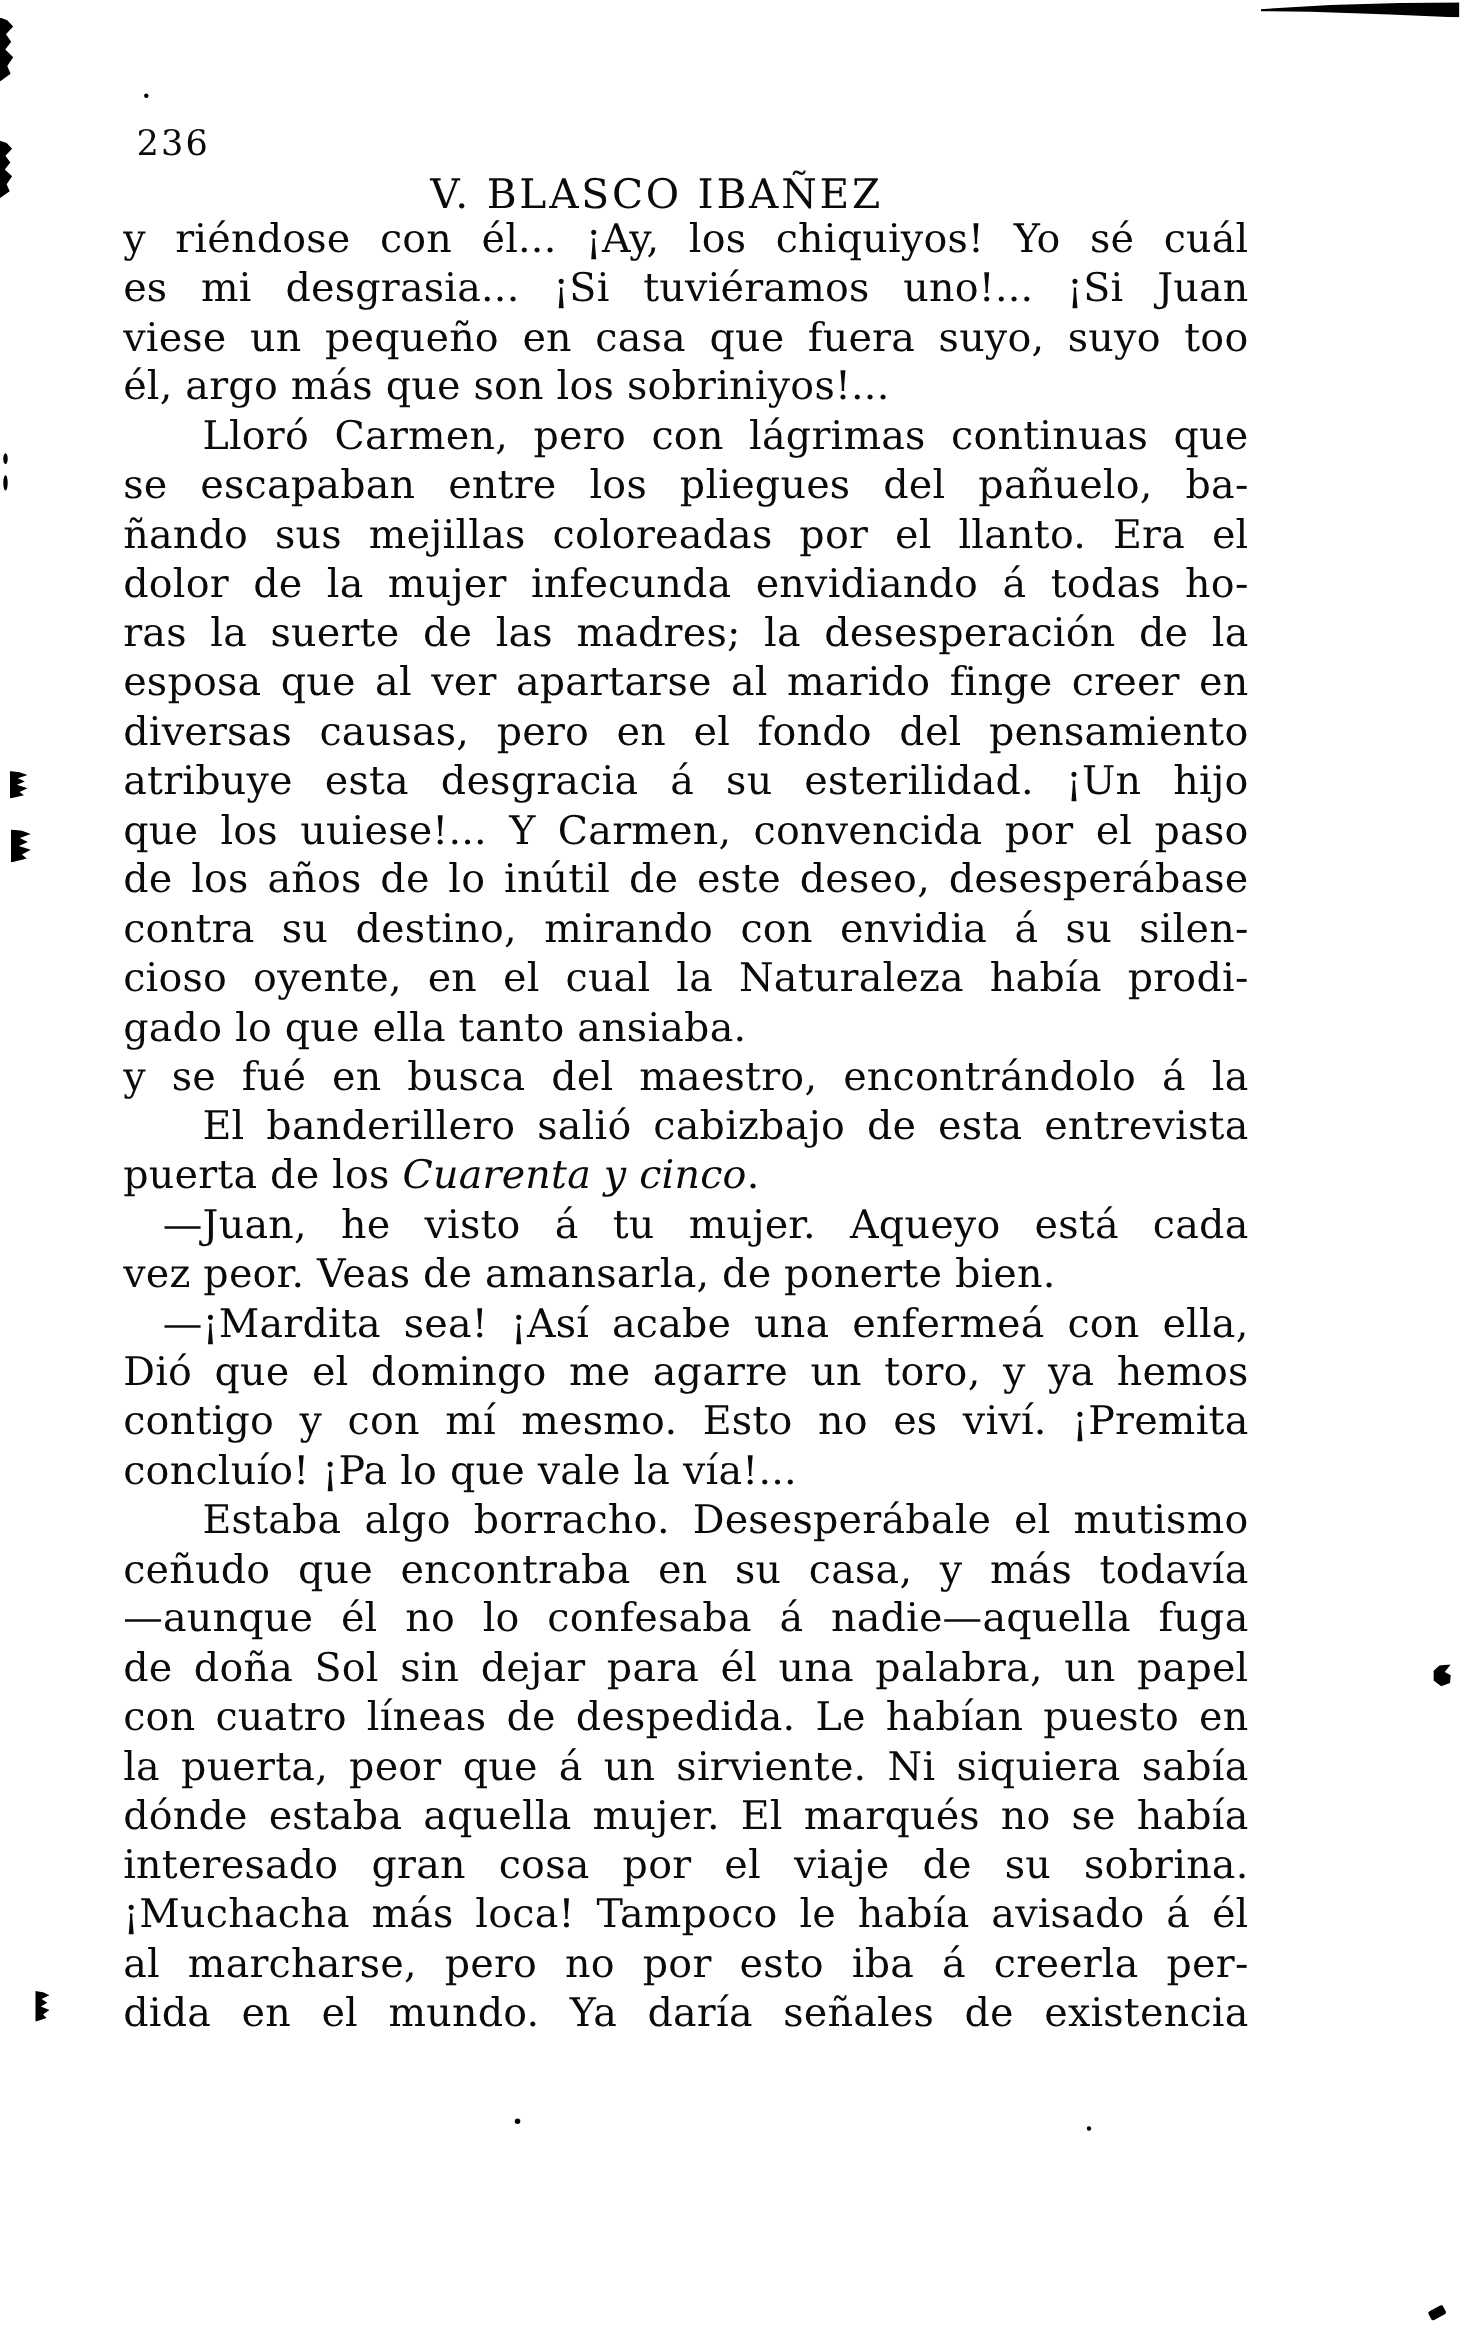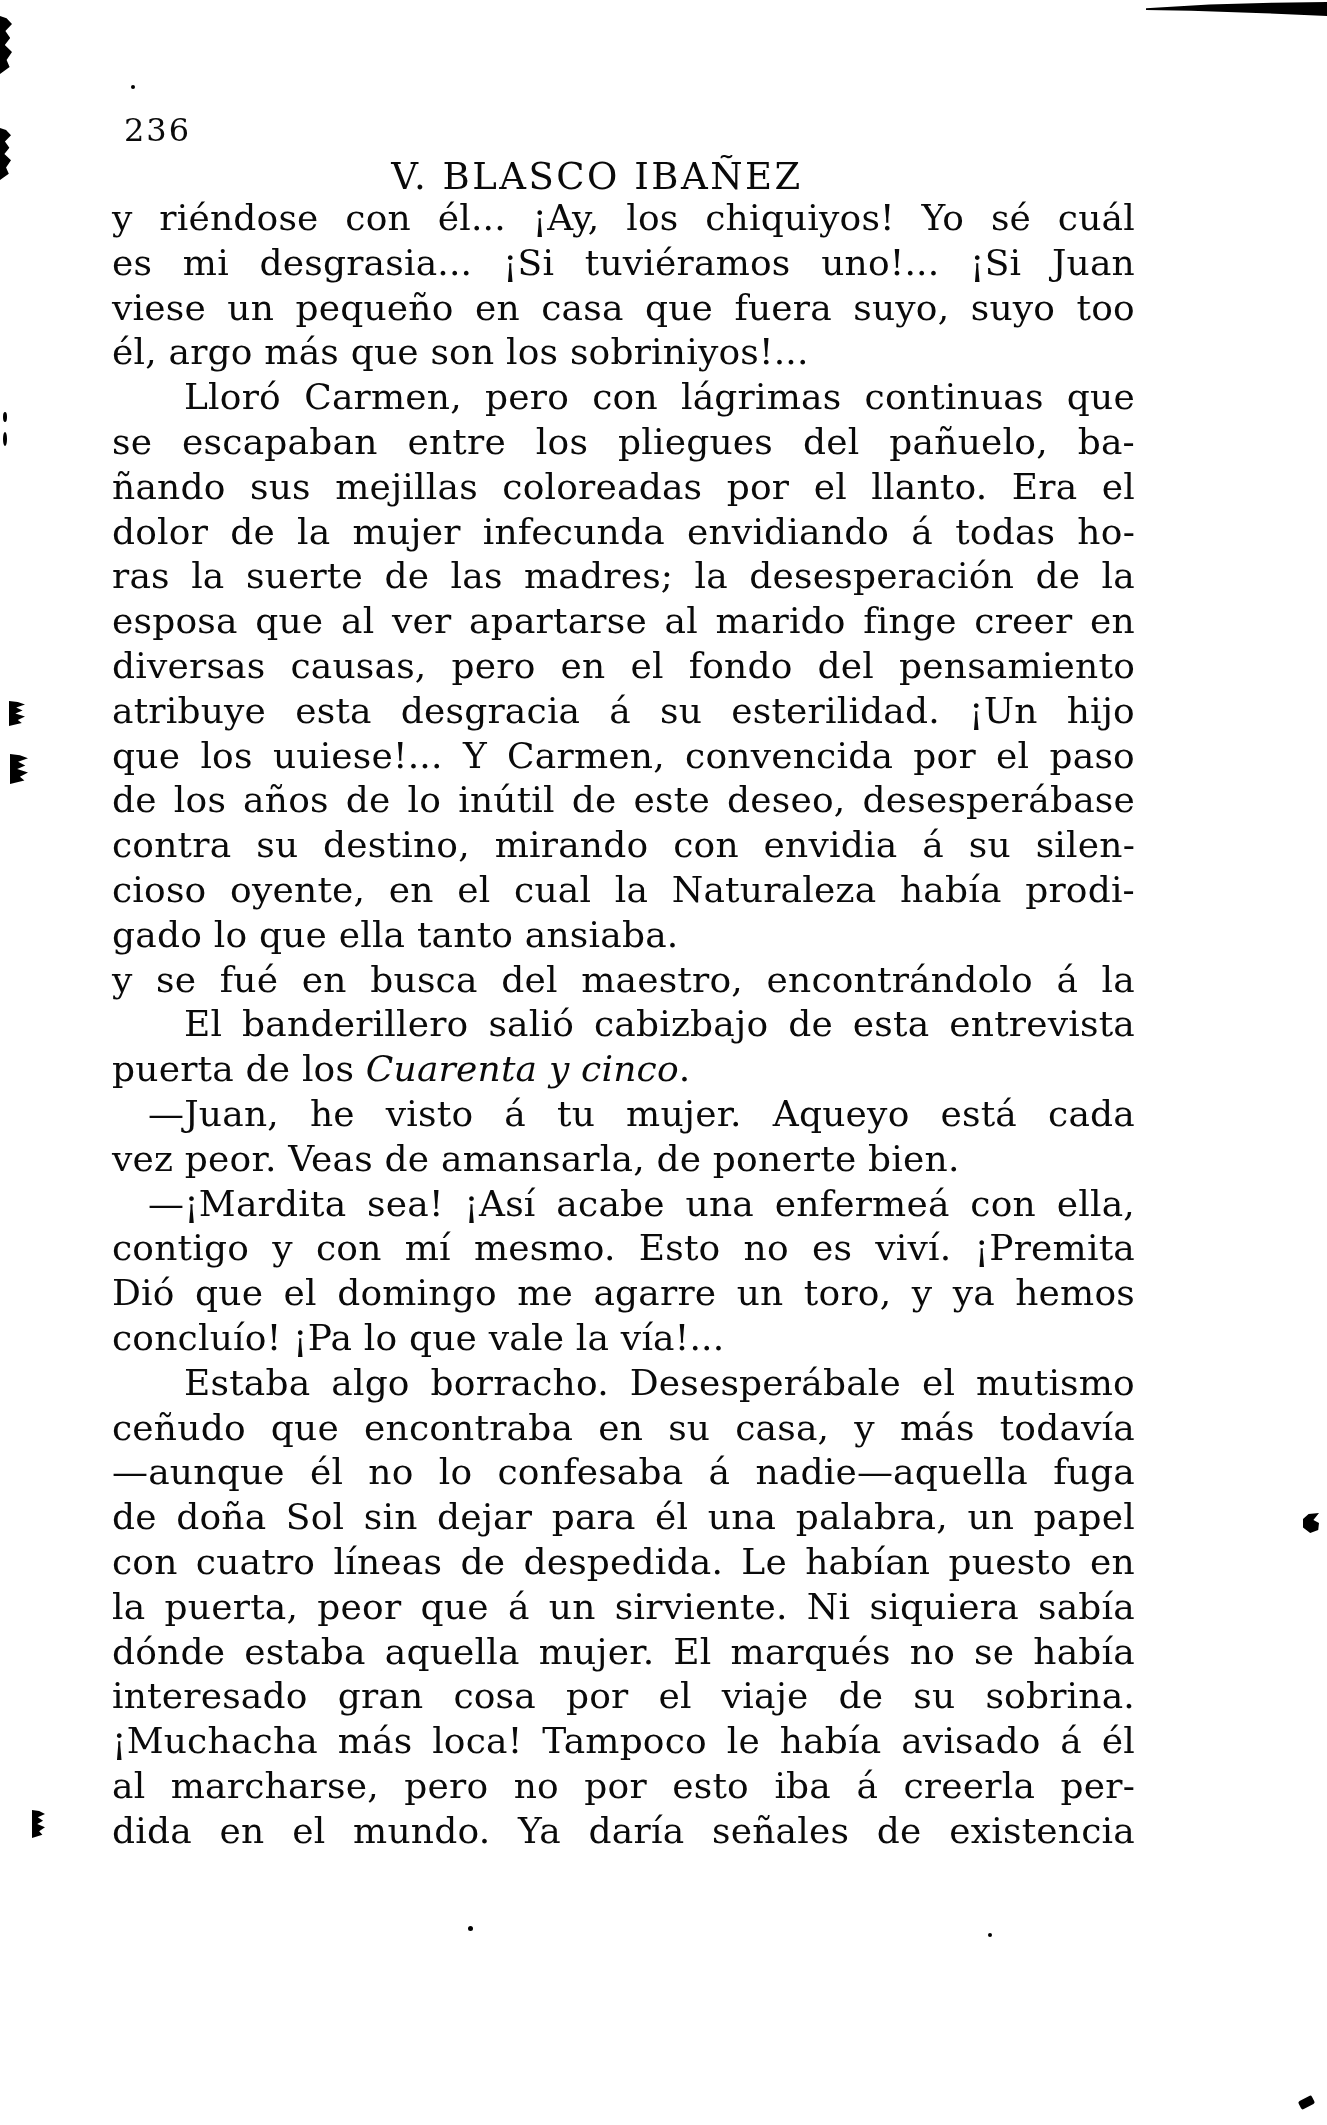--- a/index.html
+++ b/index.html
@@ -86,22 +86,22 @@
       <div class="line">de los años de lo inútil de este deseo, desesperábase</div>
       <div class="line">contra su destino, mirando con envidia á su silen-</div>
       <div class="line">cioso oyente, en el cual la Naturaleza había prodi-</div>
       <div class="line par-end">gado lo que ella tanto ansiaba.</div>
       <div class="line">y se fué en busca del maestro, encontrándolo á la</div>
       <div class="line indent-lg">El banderillero salió cabizbajo de esta entrevista</div>
       <div class="line par-end"><span>puerta de los </span><i>Cuarenta y cinco</i><span>.</span></div>
       <div class="line indent-sm">—Juan, he visto á tu mujer. Aqueyo está cada</div>
       <div class="line par-end">vez peor. Veas de amansarla, de ponerte bien.</div>
       <div class="line indent-sm">—¡Mardita sea! ¡Así acabe una enfermeá con ella,</div>
+      <div class="line">Dió que el domingo me agarre un toro, y ya hemos</div>
       <div class="line">contigo y con mí mesmo. Esto no es viví. ¡Premita</div>
-      <div class="line">Dió que el domingo me agarre un toro, y ya hemos</div>
       <div class="line par-end">concluío! ¡Pa lo que vale la vía!...</div>
       <div class="line indent-lg">Estaba algo borracho. Desesperábale el mutismo</div>
       <div class="line">ceñudo que encontraba en su casa, y más todavía</div>
       <div class="line">—aunque él no lo confesaba á nadie—aquella fuga</div>
       <div class="line">de doña Sol sin dejar para él una palabra, un papel</div>
       <div class="line">con cuatro líneas de despedida. Le habían puesto en</div>
       <div class="line">la puerta, peor que á un sirviente. Ni siquiera sabía</div>
       <div class="line">dónde estaba aquella mujer. El marqués no se había</div>
       <div class="line">interesado gran cosa por el viaje de su sobrina.</div>
       <div class="line">¡Muchacha más loca! Tampoco le había avisado á él</div>

